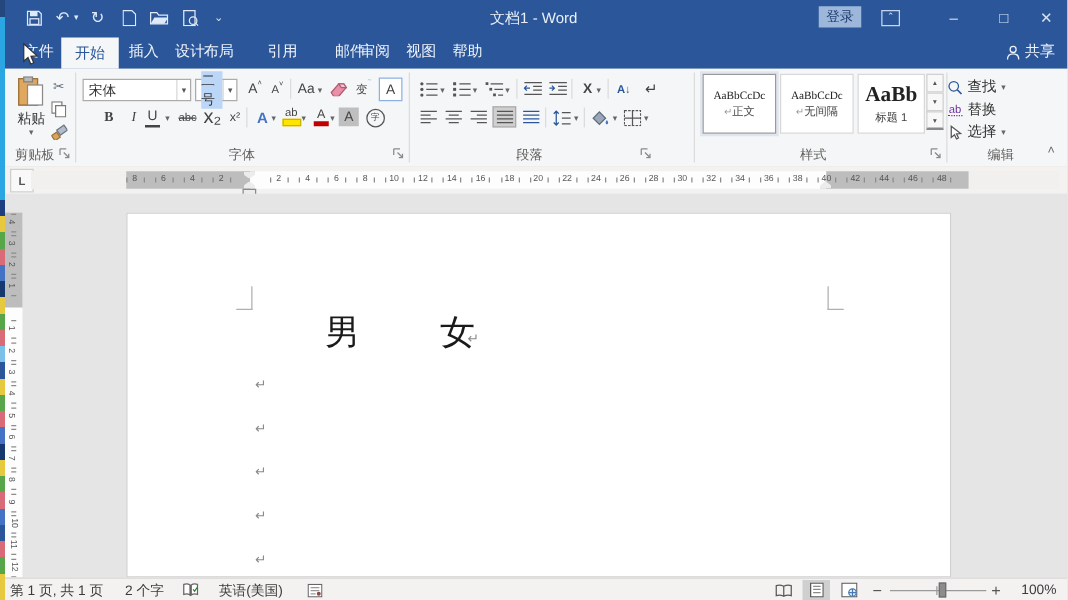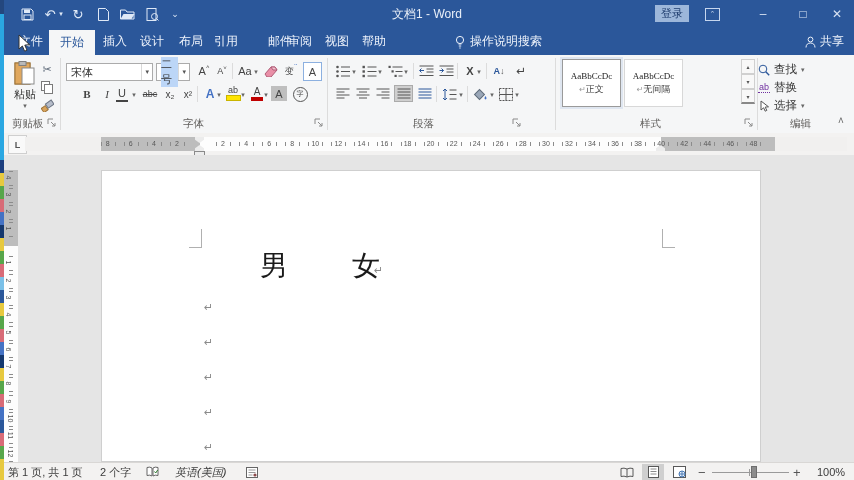--- a/index.html
+++ b/index.html
@@ -126,34 +126,27 @@
   <div class="winbtn" style="left:746px;">–</div>
   <div class="winbtn" style="left:786px;">□</div>
   <div class="winbtn" style="left:820px;">✕</div>
 </div>
 
 <div id="tabrow" class="abs">
   <div class="tab" style="left:8px;">文件</div>
   <div class="tab active" style="left:49px;">开始</div>
   <div class="tab" style="left:92px;">插入</div>
   <div class="tab" style="left:129px;">设计</div>
-  <div class="tab" style="left:168px;">布局</div>
+  <div class="tab" style="left:152px;">布局</div>
   <div class="tab" style="left:203px;">引用</div>
   <div class="tab" style="left:257px;">邮件</div>
   <div class="tab" style="left:277px;">审阅</div>
   <div class="tab" style="left:314px;">视图</div>
   <div class="tab" style="left:351px;">帮助</div>
 
-  <div id="tellme" class="abs" style="left:455px;top:0;height:27px;">
-    <svg width="10" height="14" viewBox="0 0 10 14">
-      <circle cx="5" cy="5" r="3.6" fill="none" stroke="#eef3fb"></circle>
-      <path d="M3.5 9 h3 M3.8 11 h2.4 M4.3 13 h1.4" stroke="#eef3fb"></path>
-    </svg>
-    <span>操作说明搜索</span>
-  </div>
 
   <div id="share" class="abs" style="left:805px;top:0;height:27px;">
     <svg width="11" height="12" viewBox="0 0 11 12">
       <circle cx="5.5" cy="3.5" r="2.4" fill="none" stroke="#eef3fb"></circle>
       <path d="M1 11.5 c0-3 2-4.5 4.5-4.5 s4.5 1.5 4.5 4.5" fill="none" stroke="#eef3fb"></path>
     </svg>
     <span>共享</span>
   </div>
 </div>
 
@@ -221,21 +214,21 @@
   </div>
   <div class="ic" style="left:303px;top:7px;width:17px;height:17px;border:1px solid #8cb0e0;background:#fff;">
     <span>A</span>
   </div>
 
   <div class="ic" style="left:78px;top:31px;font-weight:bold;font-family:'Liberation Serif',serif;">B</div>
   <div class="ic" style="left:98px;top:31px;font-style:italic;font-family:'Liberation Serif',serif;">I</div>
   <div class="ic ubar" style="left:116px;top:31px;height:14px;width:12px;">U</div>
   <div class="dd" style="left:130px;top:36px;">▾</div>
   <div class="ic" style="left:140px;top:31px;font-size:9px;text-decoration:line-through;width:20px;">abc</div>
-  <div class="ic" style="left:161px;top:31px;font-size:10px;">x₂</div>
+  <div class="ic" style="left:161px;top:31px;font-size:16px;">x₂</div>
   <div class="ic" style="left:179px;top:31px;font-size:10px;">x²</div>
   <div class="vsep" style="left:197px;top:31px;height:16px;"></div>
   <div class="ic" style="left:201px;top:31px;color:#4472c4;font-weight:bold;font-size:12px;">A</div>
   <div class="dd" style="left:215px;top:36px;">▾</div>
   <div class="ic" style="left:224px;top:30px;flex-direction:column;font-size:9px;">
     <span>ab</span>
     <span style="display:block;width:13px;height:4px;background:#ffe400;border:1px solid #c9b400;"></span>
   </div>
   <div class="dd" style="left:239px;top:36px;">▾</div>
   <div class="ic" style="left:248px;top:30px;flex-direction:column;font-size:10px;">
@@ -361,20 +354,24 @@
   </div>
   <div class="vsep" style="left:555px;"></div>
 
   <div class="card selected" style="left:562px;">
     <span class="sample">AaBbCcDc</span>
     <span class="sname"><i style="font-style:normal;color:#999;font-size:8px;">↵</i><span>正文</span></span>
   </div>
   <div class="card" style="left:624px;">
     <span class="sample">AaBbCcDc</span>
     <span class="sname"><i style="font-style:normal;color:#999;font-size:8px;">↵</i><span>无间隔</span></span>
+  </div>
+  <div class="card" style="left:686px;width:52px;">
+    <span class="sample" style="font-size:17px;font-weight:bold;">AaBb</span>
+    <span class="sname">标题 1</span>
   </div>
   <div class="scrbtn" style="left:741px;top:4px;">▴</div>
   <div class="scrbtn" style="left:741px;top:19px;">▾</div>
   <div class="scrbtn" style="left:741px;top:34px;border-bottom:2px solid #888;">▾</div>
   <div class="glabel" style="left:640px;">样式</div>
   <div class="launch" style="left:744px;">
     <svg width="9" height="9" viewBox="0 0 9 9">
         <path d="M1 1 h5 M1 1 v5 M4 4 l4 4 M8 5 v3 h-3" fill="none" stroke="#8a8a8a"></path>
       </svg>
   </div>
@@ -571,21 +568,21 @@
 
 <div id="statusbar" class="abs">
   <div class="sbitem" style="left:8px;">第 1 页, 共 1 页</div>
   <div class="sbitem" style="left:100px;">2 个字</div>
   <div class="sbitem" style="left:146px;">
     <svg width="13" height="12" viewBox="0 0 13 12">
       <path d="M1 1.5 q3-1 5 0.5 v8 q-2-1.5-5-0.5 z M12 1.5 q-3-1-5 0.5 v8 q2-1.5 5-0.5 z" fill="#fff" stroke="#666"></path>
       <path d="M8.5 5.5 l1.2 1.5 2-3" fill="none" stroke="#2b7a2b"></path>
     </svg>
   </div>
-  <div class="sbitem" style="left:175px;font-style:italic;">英语(美国)</div>
+  <div class="sbitem" style="left:175px;">英语(美国)</div>
   <div class="sbitem" style="left:246px;">
     <svg width="12" height="11" viewBox="0 0 12 11">
       <rect x="0.5" y="0.5" width="11" height="10" fill="#fff" stroke="#666"></rect>
       <path d="M2.5 3 h7 M2.5 5.5 h7 M2.5 8 h4" stroke="#999"></path>
       <circle cx="9" cy="8" r="1.6" fill="#8a4a4a"></circle>
     </svg>
   </div>
 
   <div class="viewbtn" style="left:616px;">
     <svg width="14" height="11" viewBox="0 0 14 11">

